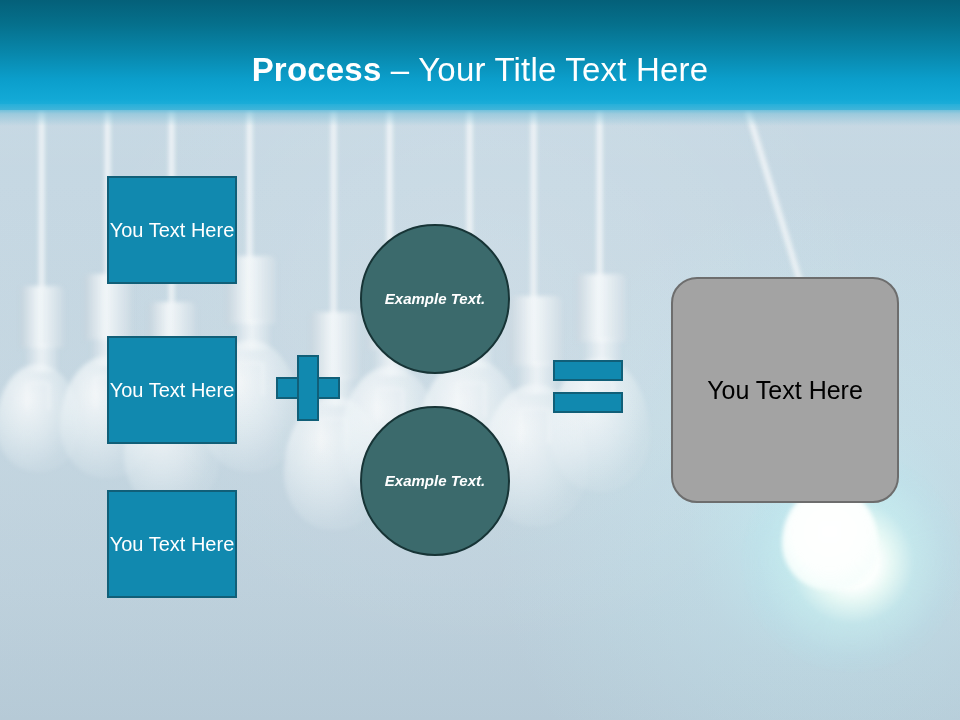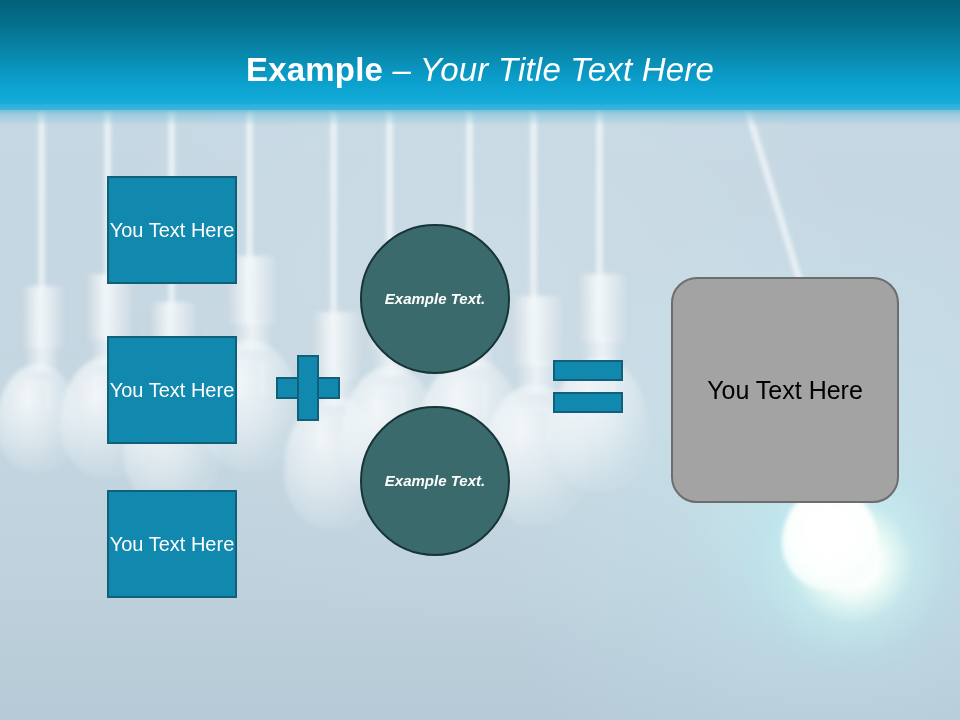--- a/index.html
+++ b/index.html
@@ -115,21 +115,21 @@
     left: 0; top: 50px;
     width: 960px;
     text-align: center;
     color: #ffffff;
     font-size: 33px;
     line-height: 40px;
     letter-spacing: 0.2px;
     white-space: nowrap;
   }
   .title-strong { font-weight: bold; }
-  .title-rest { font-weight: normal; font-style: italic; }
+  .title-rest { font-weight: normal; }
 
   
   .blue-box {
     position: absolute;
     width: 130px;
     height: 108px;
     background: #1189af;
     border: 2px solid #115f78;
     box-sizing: border-box;
     color: #ffffff;
@@ -278,21 +278,21 @@
     <div class="socket" style="left:756px; top:292px; width:54px; height:62px; transform: rotate(-6deg);"></div>
     <div class="neck" style="left:786px; top:348px; width:40px; height:34px;"></div>
   </div>
 
   <div class="bg-vignette"></div>
   <div class="lit-glow"></div>
   <div class="lit-core"></div>
 
   <div class="title-bar"></div>
   <div class="title-fade"></div>
-  <div class="title-text"><span class="title-strong">Example</span><span class="title-rest"> – Your Title Text Here</span></div>
+  <div class="title-text"><span class="title-strong">Process</span><span class="title-rest"> – Your Title Text Here</span></div>
 
   <div class="blue-box blue-box-1">You Text Here</div>
   <div class="blue-box blue-box-2">You Text Here</div>
   <div class="blue-box blue-box-3">You Text Here</div>
 
   <div class="plus">
     <div class="bar bar-h"></div>
     <div class="bar bar-v"></div>
     <div class="patch"></div>
   </div>

